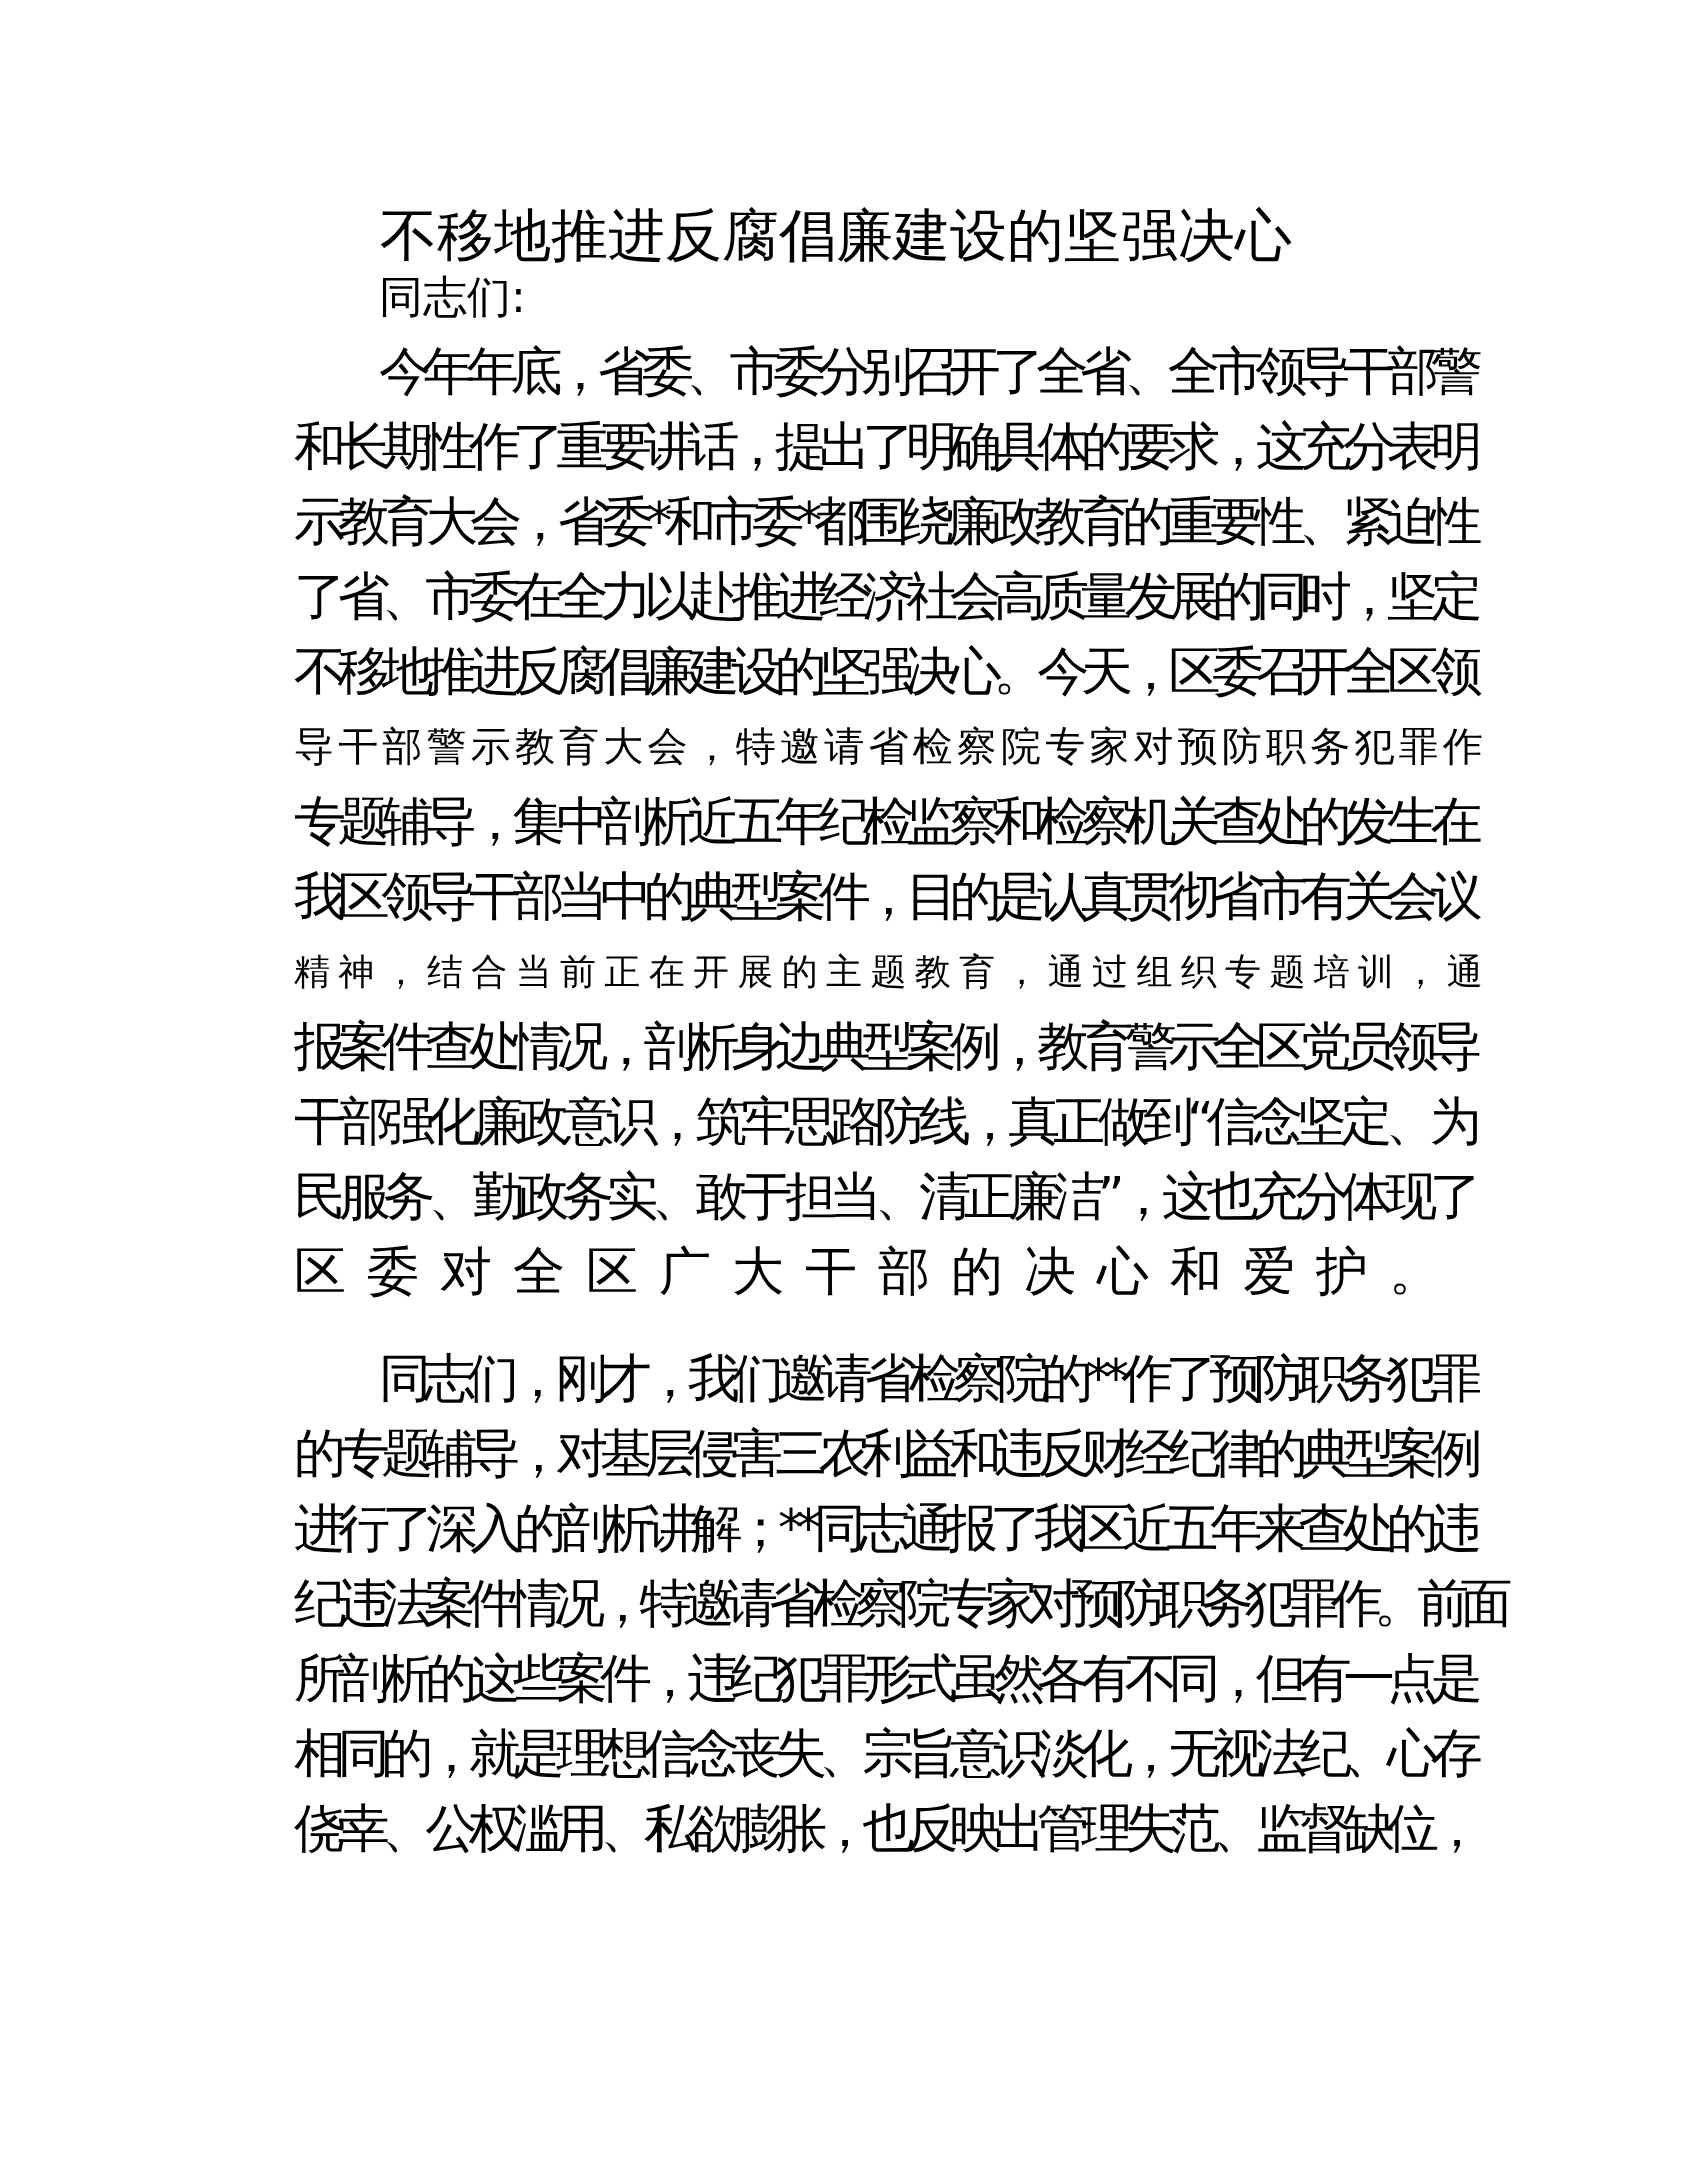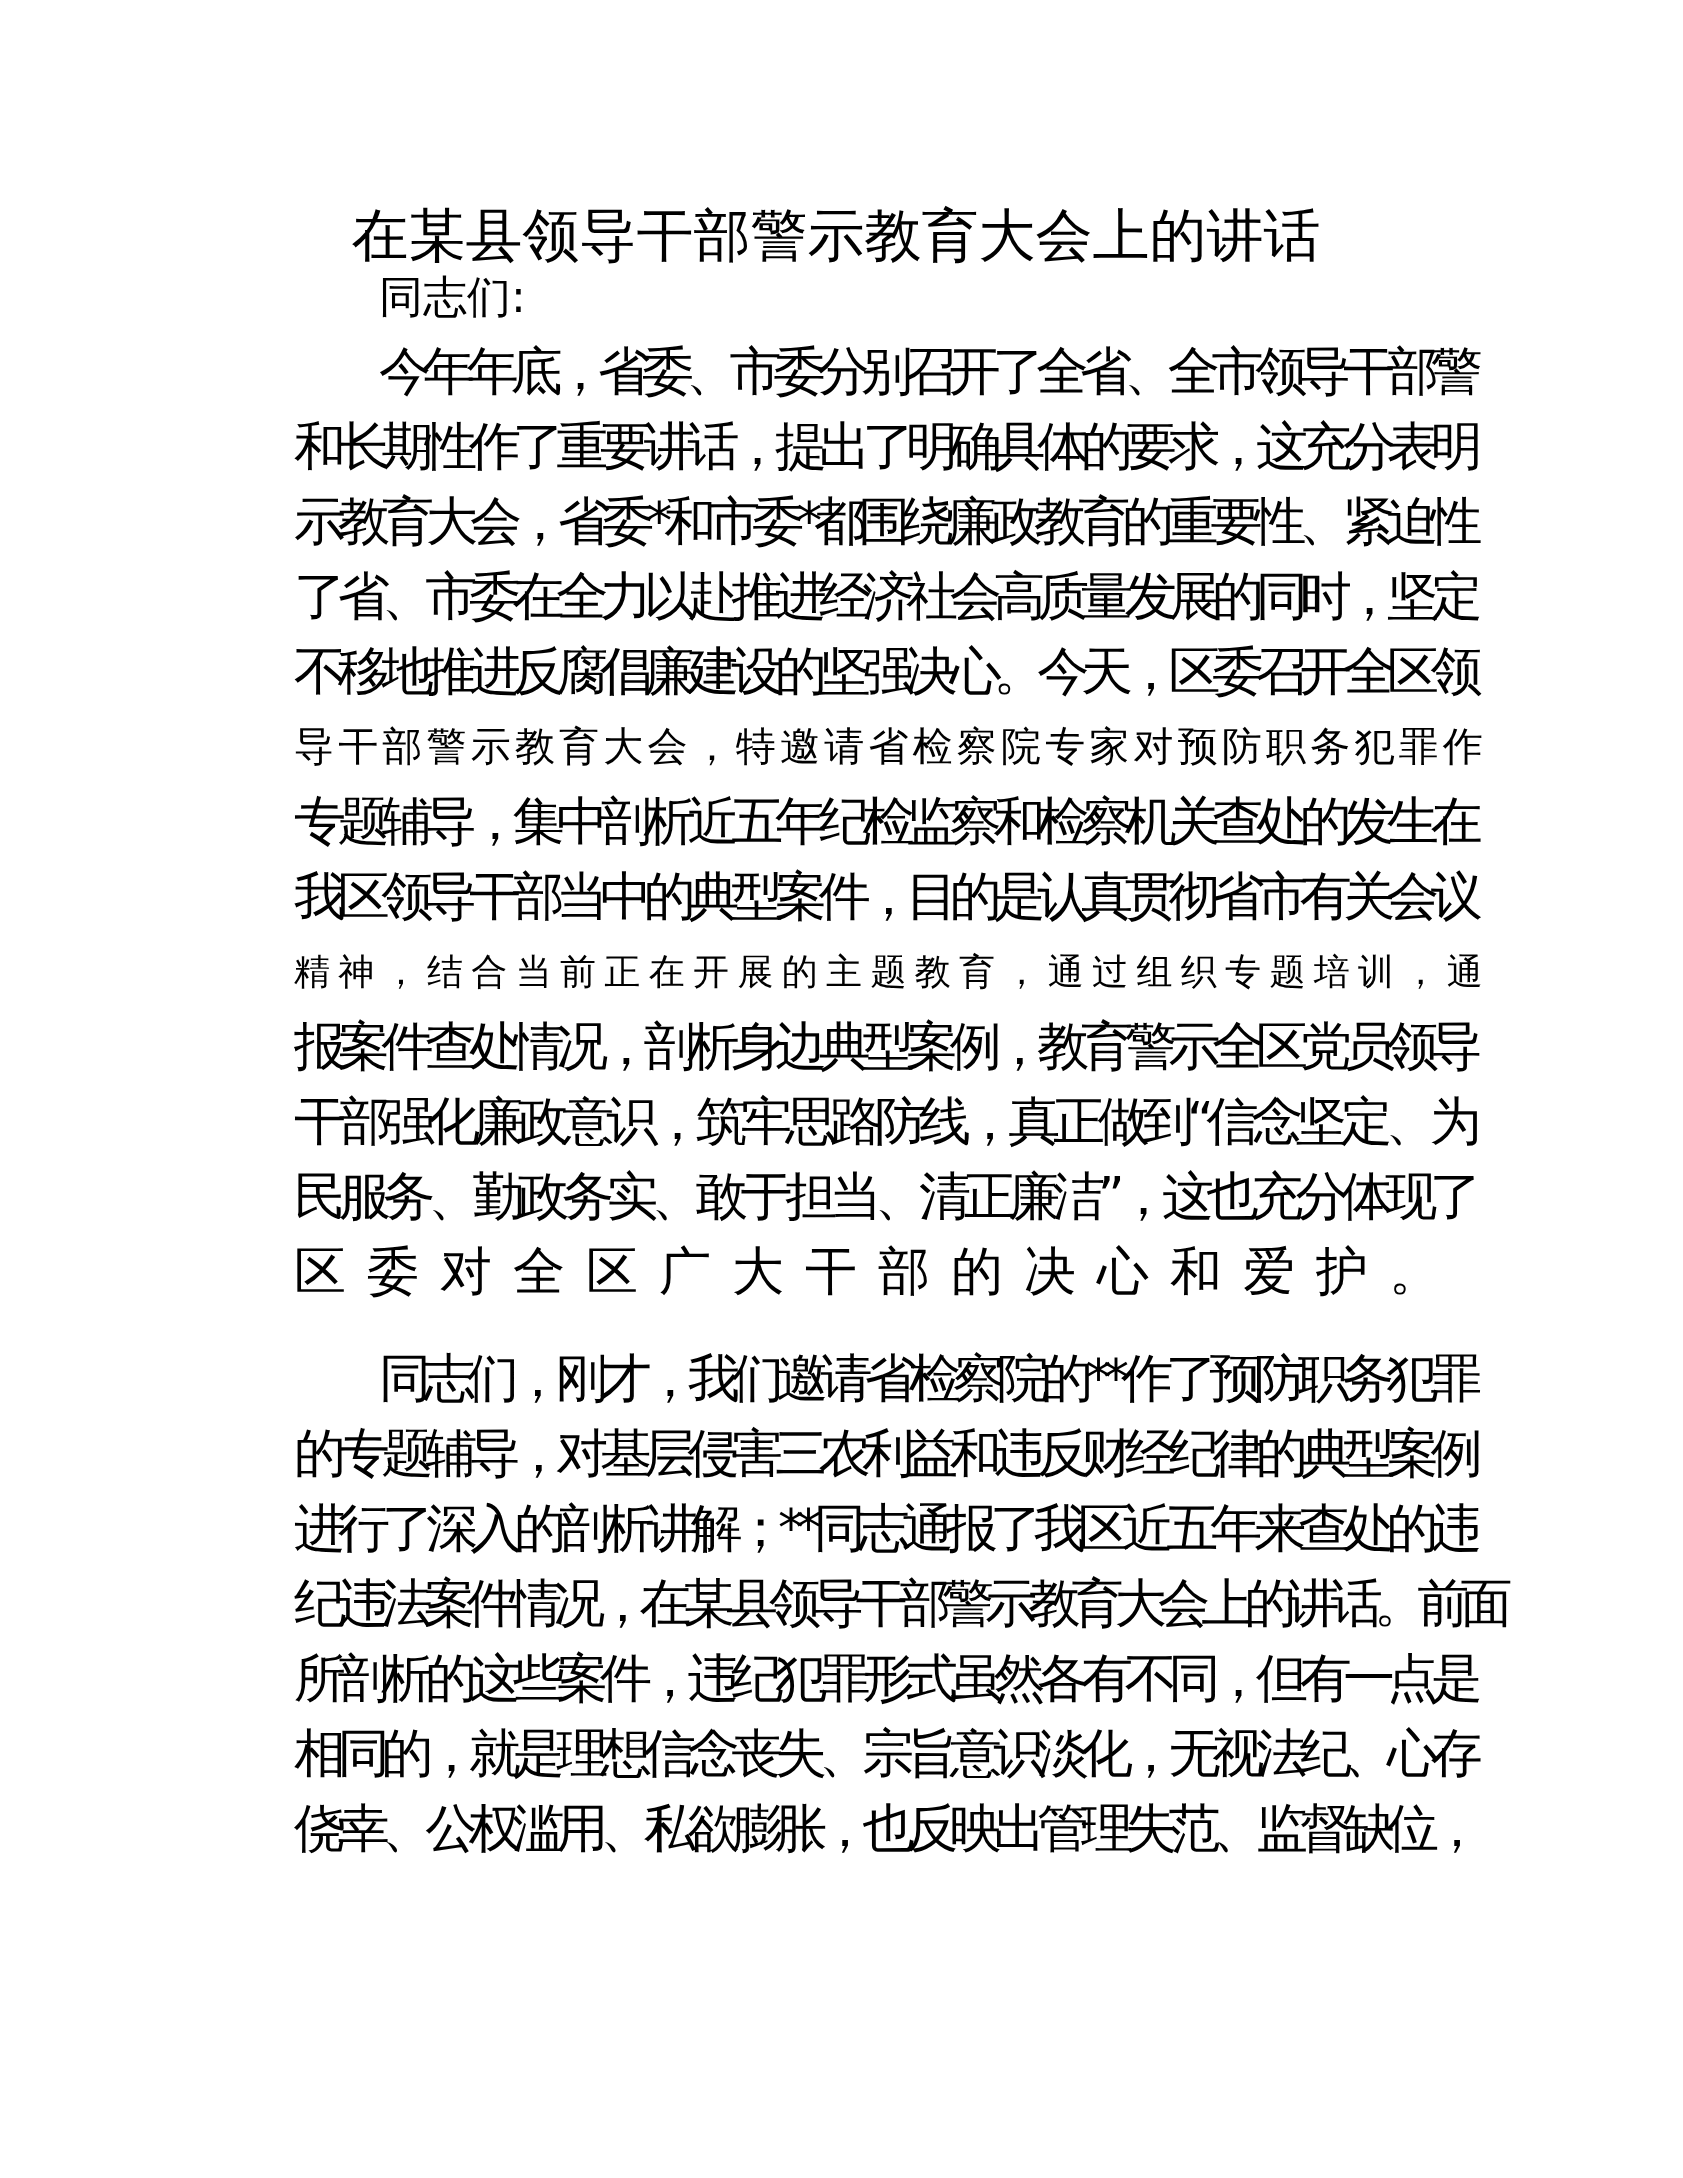--- a/index.html
+++ b/index.html
@@ -14,21 +14,21 @@
           white-space: nowrap; letter-spacing: 21px; text-align: justify; text-align-last: justify; }
   .indent { padding-left: 85px; }
   .salutation .line { text-align: left; text-align-last: left; letter-spacing: 0px; }
   .gap { height: 32px; }
   .last { text-align: center; text-align-last: left; }
 </style>
 </head>
 <body>
 
 <div class="page">
-  <div class="title">在某县领导干部警示教育大会上的讲话</div>
+  <div class="title">不移地推进反腐倡廉建设的坚强决心</div>
 
   <div class="body">
     <div class="para salutation">
       <span class="line indent" style="letter-spacing:0;font-size:44px;">同志们:</span>
     </div>
 
     <div class="para">
       <span class="line indent" style="letter-spacing: -8.7px; font-size: 52px;">今年年底，省委、市委分别召开了全省、全市领导干部警</span>
       <span class="line" style="letter-spacing: -8.8px; font-size: 52px;">和长期性作了重要讲话，提出了明确具体的要求，这充分表明</span>
       <span class="line" style="letter-spacing: -8.5px; font-size: 52px;">示教育大会，省委*和市委*都围绕廉政教育的重要性、紧迫性</span>
@@ -43,20 +43,20 @@
       <span class="line" style="letter-spacing: -7.8px; font-size: 52px;">民服务、勤政务实、敢于担当、清正廉洁”，这也充分体现了</span>
       <span class="line last" style="letter-spacing: 21px; font-size: 52px;">区委对全区广大干部的决心和爱护。</span>
     </div>
 
     <div class="gap"></div>
 
     <div class="para">
       <span class="line indent" style="letter-spacing: -8.3px; font-size: 52px;">同志们，刚才，我们邀请省检察院的**作了预防职务犯罪</span>
       <span class="line" style="letter-spacing: -8.8px; font-size: 52px;">的专题辅导，对基层侵害三农利益和违反财经纪律的典型案例</span>
       <span class="line" style="letter-spacing: -8.5px; font-size: 52px;">进行了深入的剖析讲解；**同志通报了我区近五年来查处的违</span>
-      <span class="line" style="letter-spacing: -8.8px; font-size: 52px;">纪违法案件情况，在某县领导干部警示教育大会上的讲话。前面</span>
+      <span class="line" style="letter-spacing: -8.8px; font-size: 52px;">纪违法案件情况，特邀请省检察院专家对预防职务犯罪作。前面</span>
       <span class="line" style="letter-spacing: -8.8px; font-size: 52px;">所剖析的这些案件，违纪犯罪形式虽然各有不同，但有一点是</span>
       <span class="line" style="letter-spacing: -8.8px; font-size: 52px;">相同的，就是理想信念丧失、宗旨意识淡化，无视法纪、心存</span>
       <span class="line" style="letter-spacing: -8.8px; font-size: 52px;">侥幸、公权滥用、私欲膨胀，也反映出管理失范、监督缺位，</span>
     </div>
   </div>
 </div>
 
 
 </body></html>

